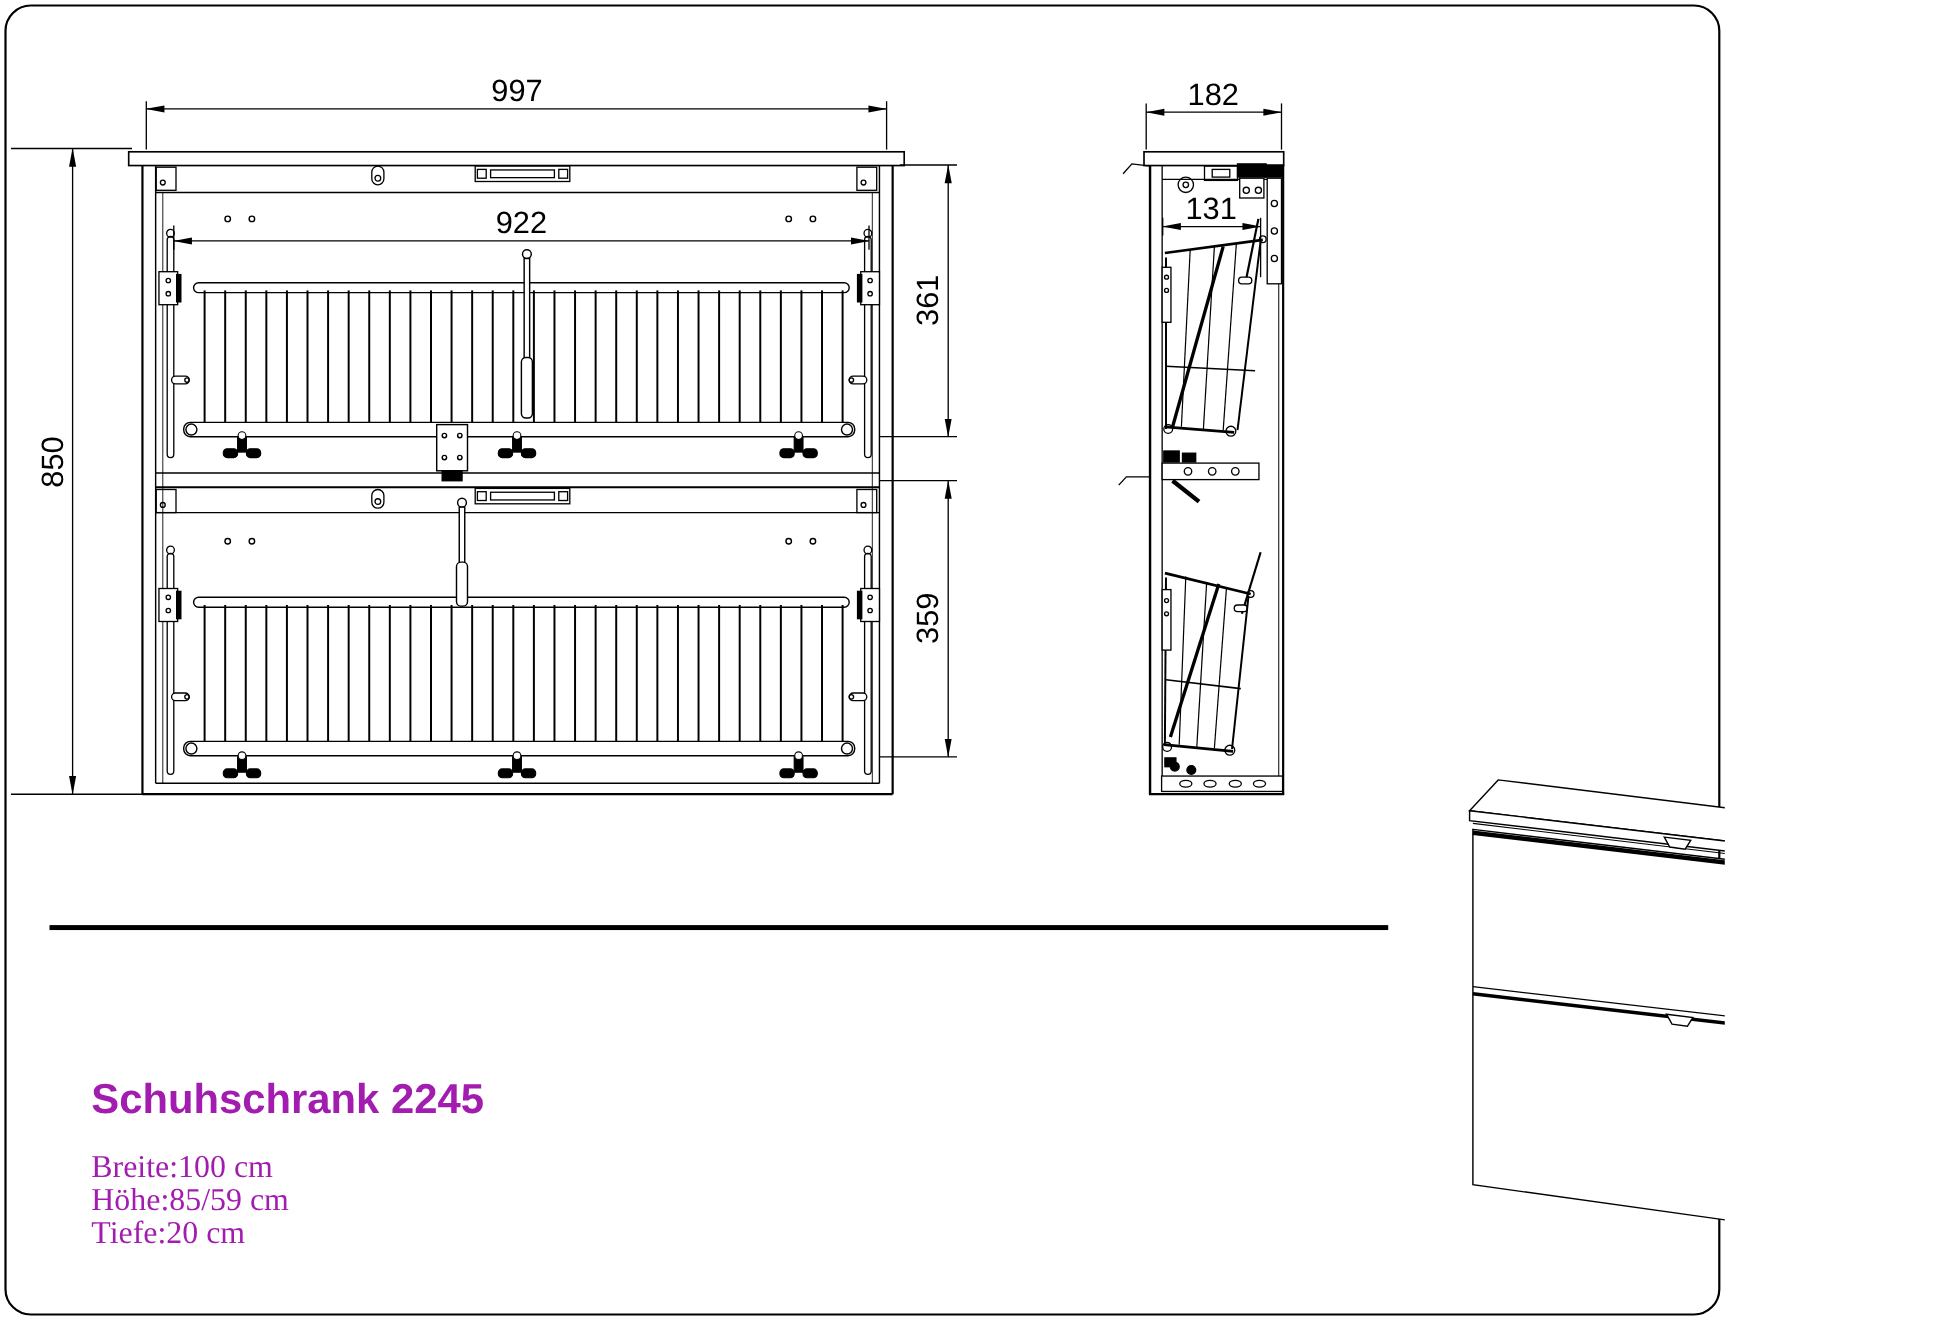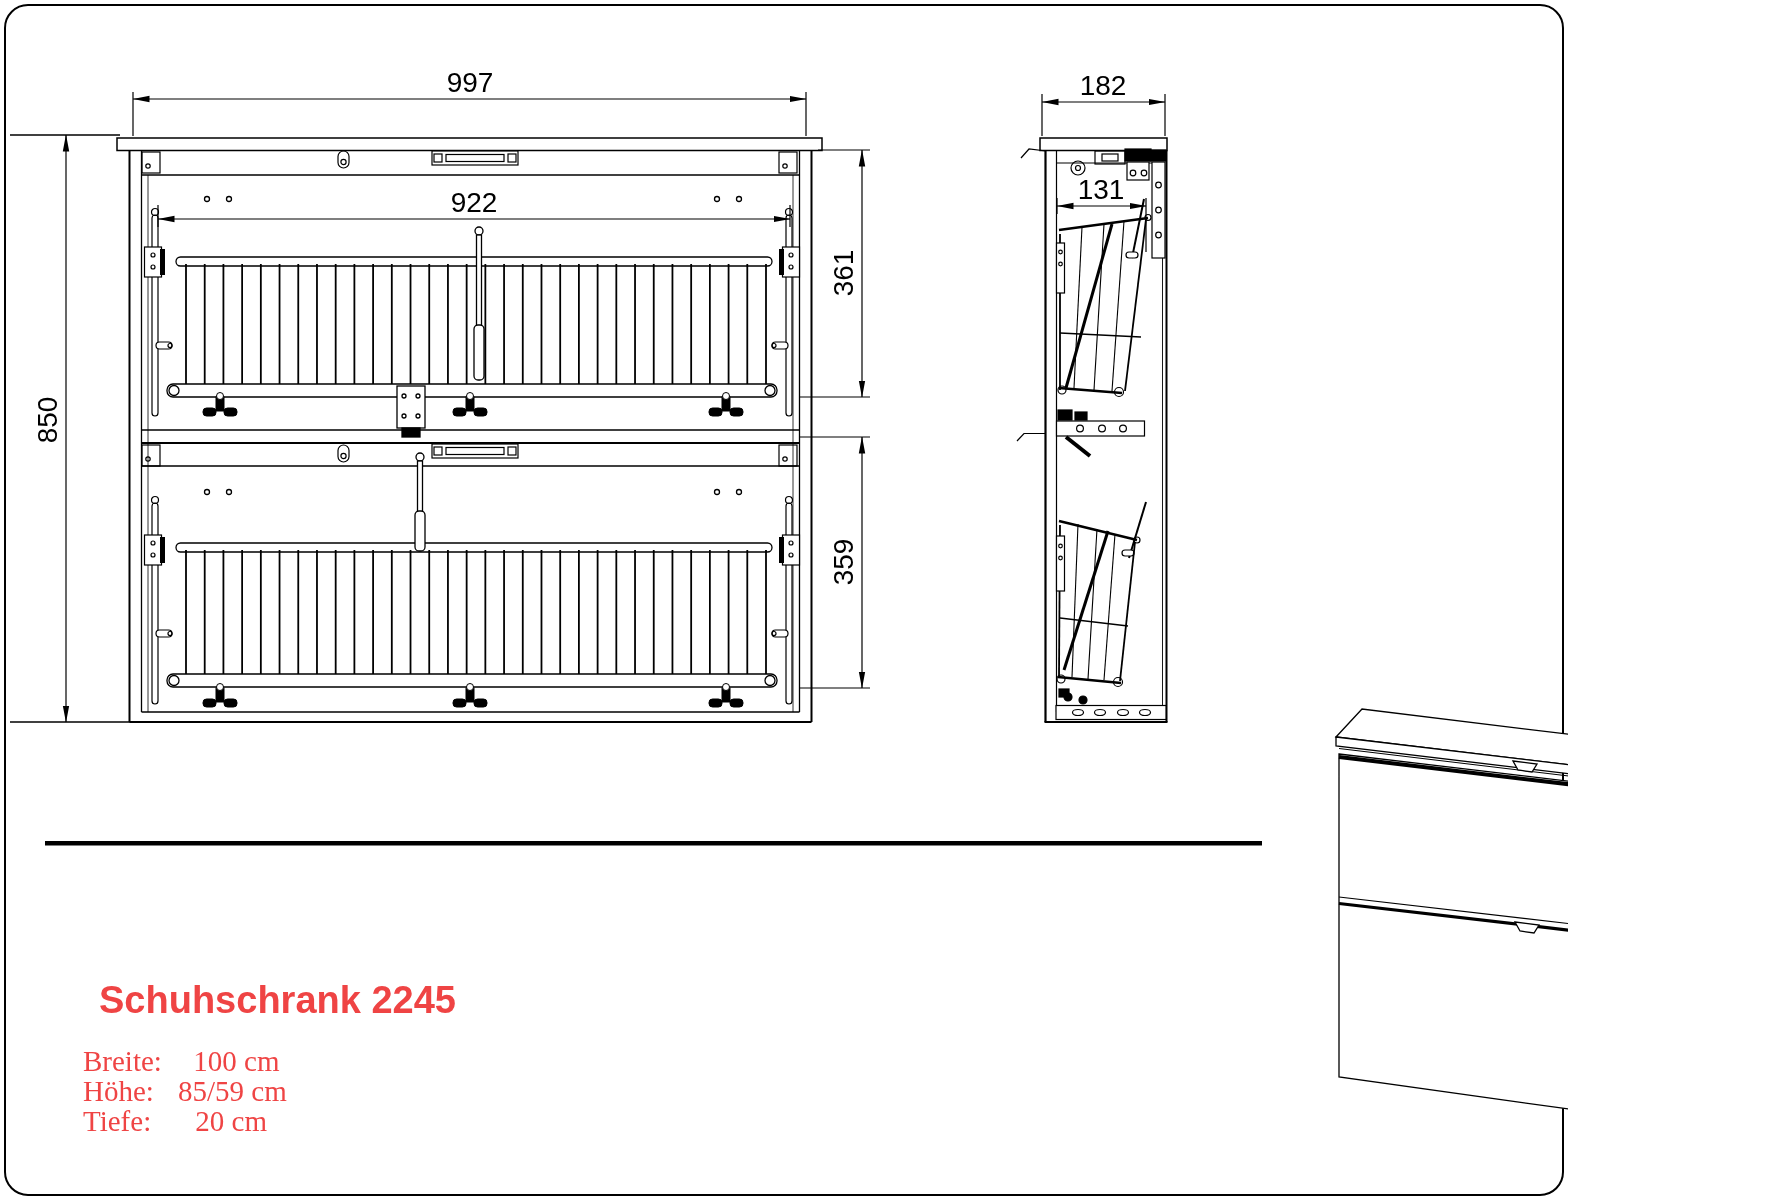--- a/index.html
+++ b/index.html
@@ -1,24 +1,24 @@
 <!DOCTYPE html>
 <html><head>
 <meta charset="utf-8">
 <style>
   html,body{margin:0;padding:0;background:#ffffff;}
   .page{position:relative;width:1568px;height:1200px;background:#ffffff;
-        font-family:"Liberation Sans",sans-serif;color:#ef4444;overflow:hidden;}
+        font-family:"Liberation Sans",sans-serif;color:#a21caf;overflow:hidden;}
   .frame{position:absolute;left:4px;top:4px;right:4px;bottom:4px;
          border:2px solid #000;border-radius:24px;}
   .drawing{position:absolute;left:0;top:0;}
-  .product-title{position:absolute;left:83px;top:979px;font-size:38px;font-weight:bold;white-space:nowrap;margin-left:16px;}
+  .product-title{position:absolute;left:83px;top:979px;font-size:38px;font-weight:bold;white-space:nowrap;}
   .specs{position:absolute;left:83px;top:1046px;width:228px;}
   .spec-row{display:flex;font-size:29px;line-height:30px;font-family:Liberation Serif, serif;}
-  .spec-value{flex:1;text-align:center;}
+  .spec-value{flex:1;text-align:left;}
   svg text{font-family:"Liberation Sans",sans-serif;font-size:28px;fill:#000;stroke:none;}
 </style>
 </head>
 <body>
 
 <div class="page">
   <div class="frame"></div>
 
   <svg class="drawing" width="1770" height="1200" viewBox="0 0 1770 1200">
     <defs>

